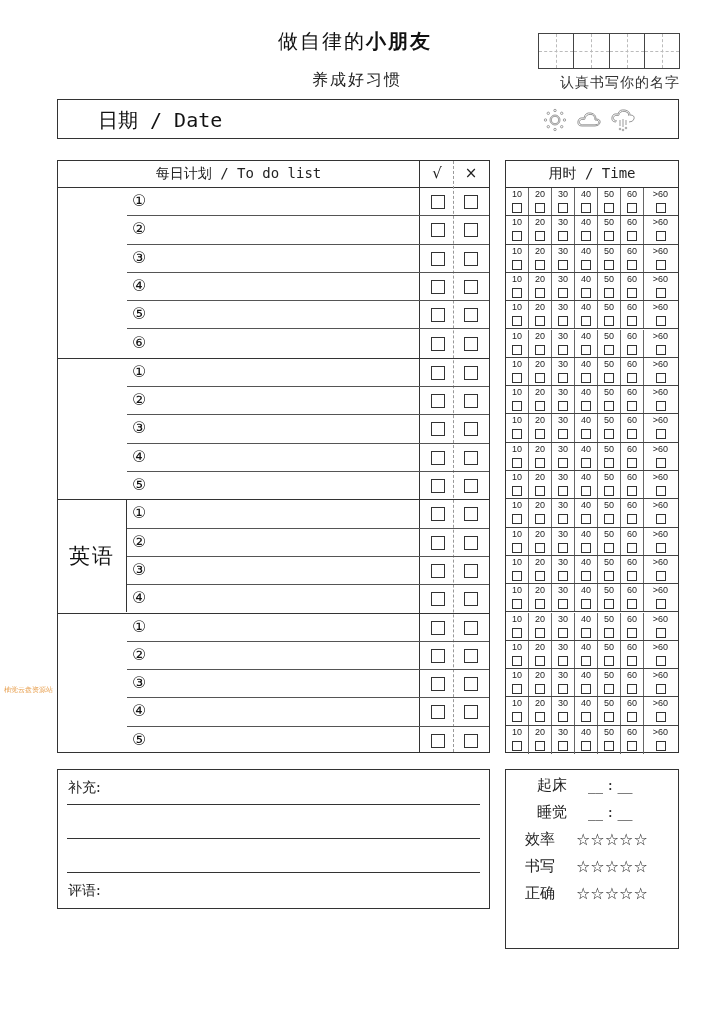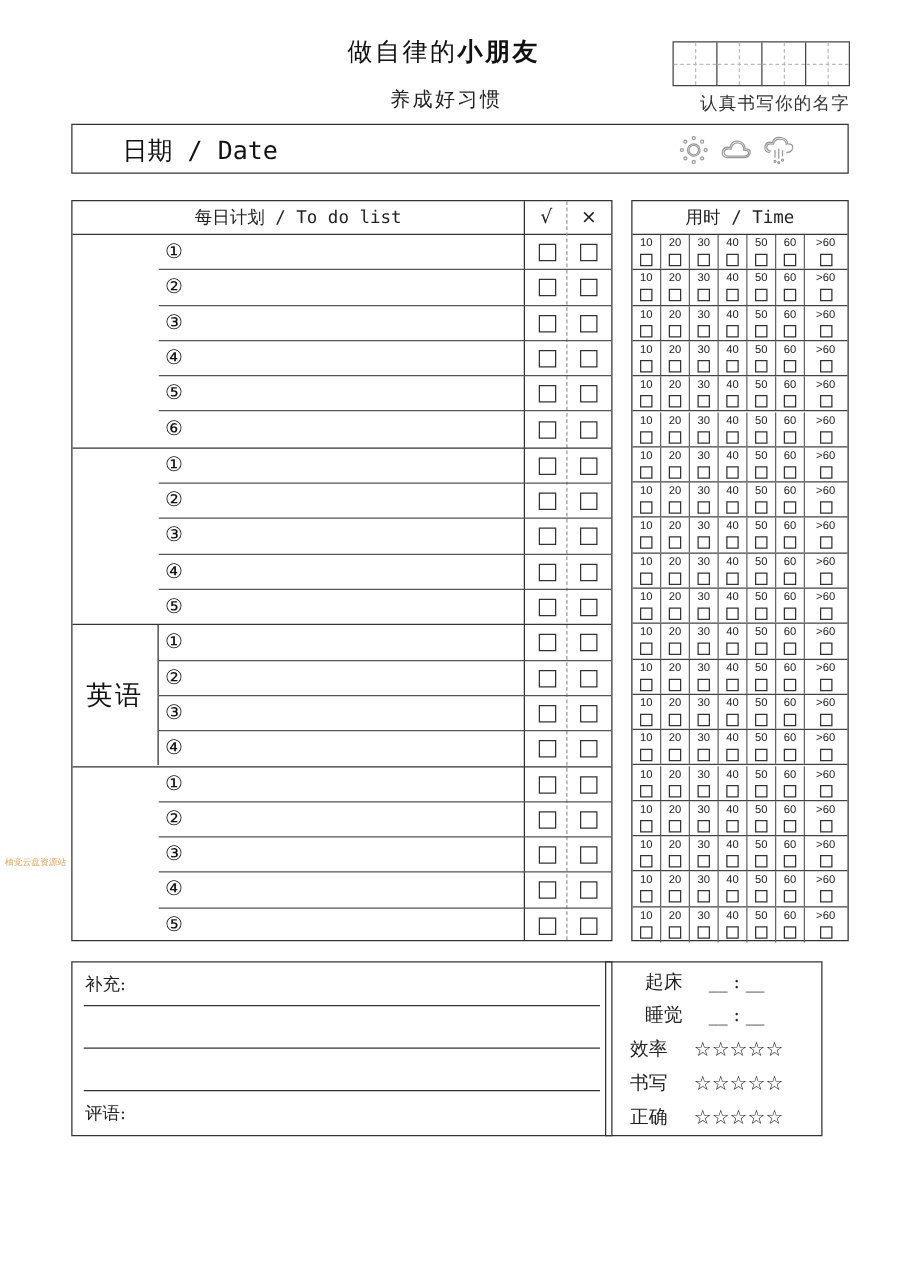--- a/index.html
+++ b/index.html
@@ -57,21 +57,21 @@
   .tcell:last-child { border-right: none; }
   .tcell .tv { font-family: "Liberation Sans", sans-serif; font-size: 9px; line-height: 11px; color: #222; }
   .tcell .tb { width: 10px; height: 10px; border: 1px solid #333; margin-top: 3px; }
 
   
   .notes { left: 57px; top: 769px; width: 433px; height: 140px; border: 1.5px solid #333; }
   .notes .lbl { position: absolute; left: 10px; font-size: 14px; color: #222; }
   .notes .line { position: absolute; left: 9px; right: 9px; border-top: 1px solid #333; }
 
   
-  .summary { left: 484px; top: 769px; width: 174px; height: 140px; border: 1.5px solid #333; }
+  .summary { left: 505px; top: 769px; width: 174px; height: 180px; border: 1.5px solid #333; }
   .sum-row { position: absolute; left: 0; width: 100%; font-size: 15px; color: #222; white-space: nowrap; }
   .sum-label { position: absolute; }
   .time-blank { position: absolute; left: 82px; font-size: 15px; }
   .stars { position: absolute; left: 70px; font-family: "DejaVu Sans", sans-serif; font-size: 16px; letter-spacing: 0px; color: #222; }
 
   .watermark { left: 4px; top: 659px; font-family: "DejaVu Sans", sans-serif; font-size: 7px; color: #e8a050; white-space: nowrap; margin-top: 26px; }
 </style>
 </head>
 <body>
 

